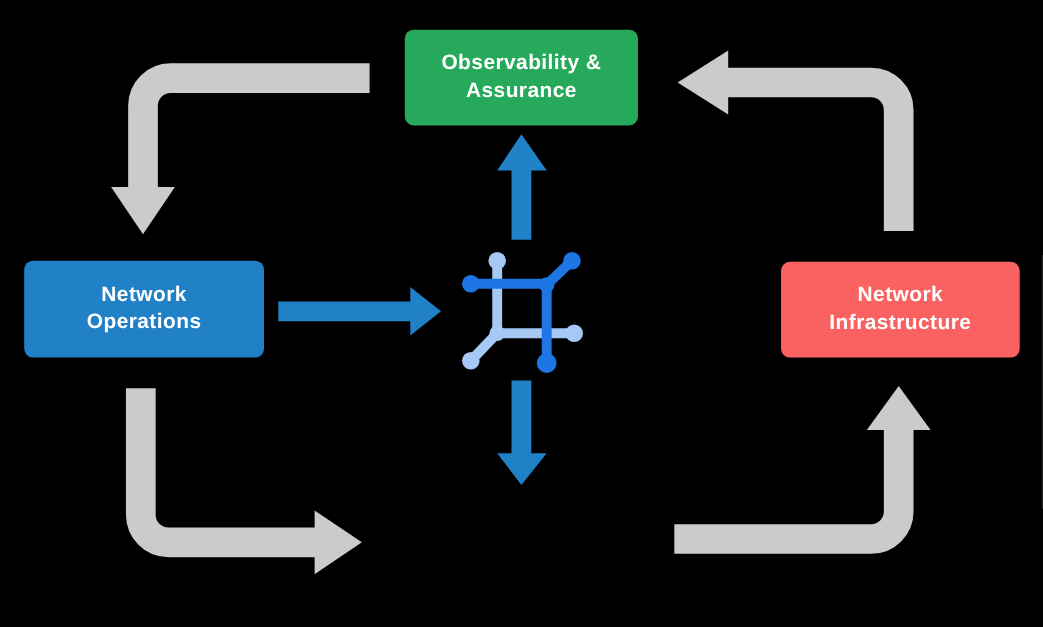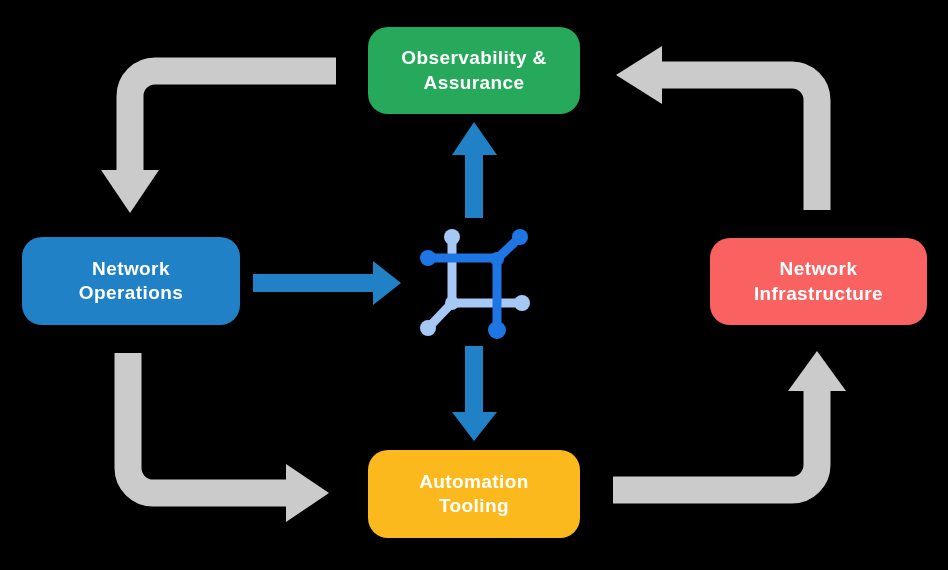--- a/index.html
+++ b/index.html
@@ -15,21 +15,21 @@
     height: 570px;
     overflow: hidden;
   }
   .overlay {
     position: absolute;
     left: 0;
     top: 0;
   }
   .node {
     position: absolute;
-    border-radius: 20px;
+    border-radius: 8px;
     color: #ffffff;
     font-size: 19px;
     font-weight: 600;
     letter-spacing: 0.4px;
     line-height: 1.28;
     text-align: center;
     display: flex;
     align-items: center;
     justify-content: center;
     white-space: pre-line;
@@ -98,16 +98,14 @@
 
   <div class="node node-observability" style="background: rgb(38, 169, 90);">Observability &amp;
 Assurance</div>
 
   <div class="node node-operations" style="background: rgb(32, 129, 198);">Network
 Operations</div>
 
   <div class="node node-infrastructure" style="background: rgb(250, 97, 97);">Network
 Infrastructure</div>
 
-  <div class="node node-automation" style="background: rgb(251, 185, 29);">Automation
-Tooling</div>
 
 </div>
 
 </body></html>

